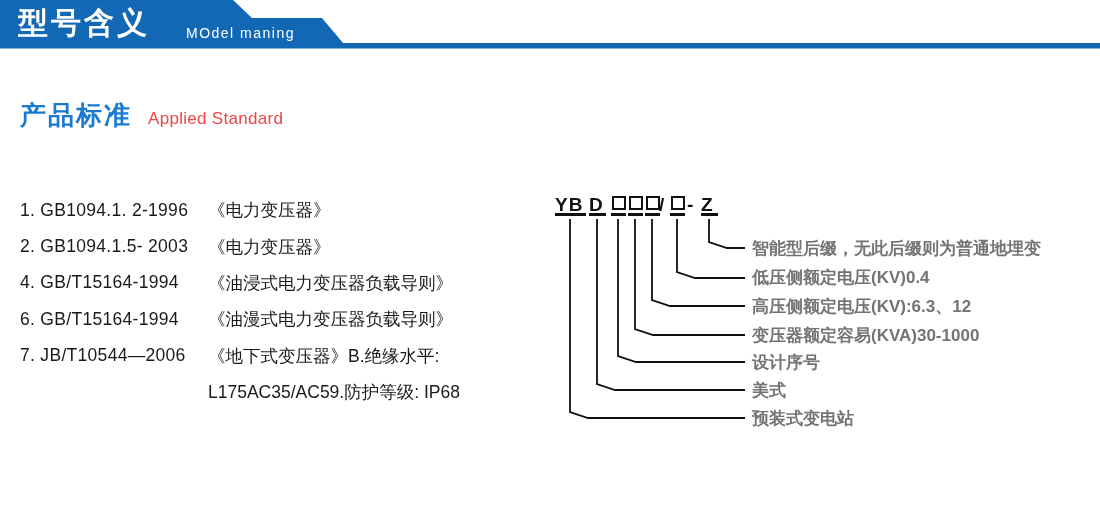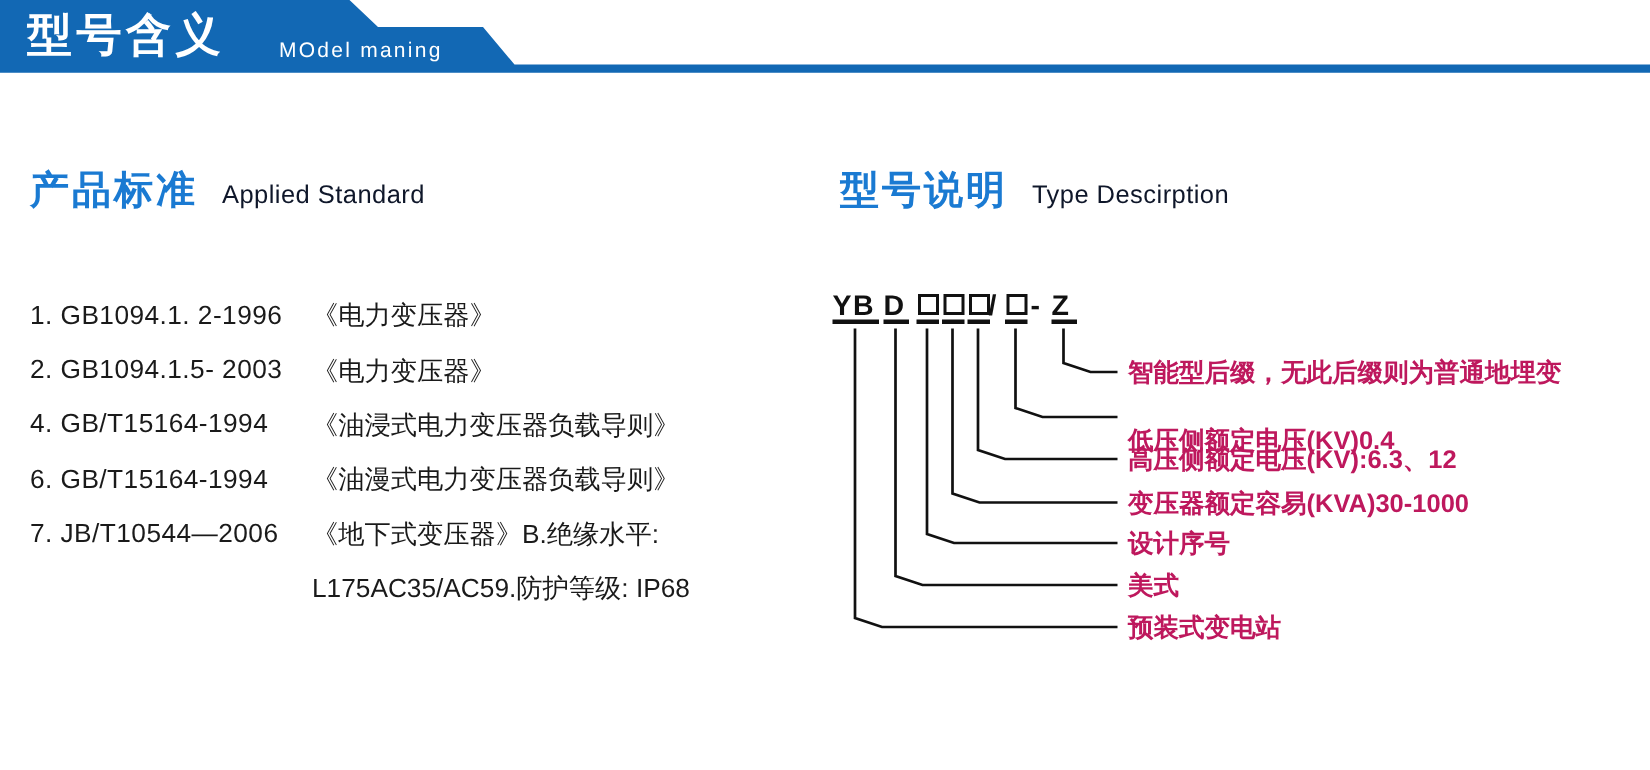--- a/index.html
+++ b/index.html
@@ -13,25 +13,25 @@
   .hdr-title {
     position:absolute; left:18px; top:3px; font-size:30px; font-weight:700;
     color:#ffffff; letter-spacing:3px; white-space:nowrap;
   }
   .hdr-sub {
     position:absolute; left:186px; top:25px; font-size:14px; color:#ffffff;
     letter-spacing:1.5px; white-space:nowrap;
   }
 
   
-  .section-heading { position:absolute; top:109px; display:flex; align-items:baseline; white-space:nowrap;justify-content:space-between; }
+  .section-heading { position:absolute; top:98px; display:flex; align-items:baseline; white-space:nowrap;justify-content:space-between; }
   .section-heading.left  { left:20px; }
   .section-heading.right { left:560px; }
   .heading-zh { font-size:26px; font-weight:700; color:#1a7ad2; letter-spacing:2px; }
-  .heading-en { font-size:17px; color:#0f172a; margin-left:16px; letter-spacing:0.3px; }
+  .heading-en { font-size:17px; color:#ef4444; margin-left:16px; letter-spacing:0.3px; }
 
   
   .std-list { position:absolute; left:20px; top:192px; }
   .std-row { display:flex; height:36.4px; align-items:center; font-size:17.5px; white-space:nowrap; }
   .std-code { width:188px; flex:none; letter-spacing:0.3px; }
   .std-title { letter-spacing:0; }
 
   
   .code-sym {
     position:absolute; top:194px; height:22px; box-sizing:border-box;
@@ -43,43 +43,39 @@
   .code-sym.box .sq {
     display:block; width:10px; height:10px; border:2.4px solid #111; margin-bottom:3px;
   }
 
   
   #connector-svg { position:absolute; left:0; top:0; pointer-events:none; }
 
   
   .dlabel {
     position:absolute; left:752px; font-size:17px; font-weight:700;
-    white-space:nowrap; line-height:19px; color:#be185d;
+    white-space:nowrap; line-height:19px; color:#737373;
   }
 </style>
 </head>
 <body>
 
 <div id="page">
 
   <svg id="banner-svg" width="1100" height="50" viewBox="0 0 1100 50">
     <polygon points="0,0 233,0 252,18 322,18 343,43 1100,43 1100,48.5 0,48.5" fill="#1268b4"></polygon>
   </svg>
   <div class="hdr-title">型号含义</div>
   <div class="hdr-sub">MOdel maning</div>
 
   <div class="section-heading left">
     <span class="heading-zh">产品标准</span>
     <span class="heading-en">Applied Standard</span>
   </div>
 
-  <div class="section-heading right">
-    <span class="heading-zh">型号说明</span>
-    <span class="heading-en">Type Descirption</span>
-  </div>
 
   <div class="std-list">
     <div class="std-row">
       <span class="std-code">1. GB1094.1. 2-1996</span>
       <span class="std-title">《电力变压器》</span>
     </div>
     <div class="std-row">
       <span class="std-code">2. GB1094.1.5- 2003</span>
       <span class="std-title">《电力变压器》</span>
     </div>
@@ -125,20 +121,20 @@
       <polyline points="677,219 677,272 695,278 745,278"></polyline>
       <polyline points="652,219 652,300 670,306 745,306"></polyline>
       <polyline points="635,219 635,329 653,335 745,335"></polyline>
       <polyline points="618,219 618,356 636,362 745,362"></polyline>
       <polyline points="597,219 597,384 615,390 745,390"></polyline>
       <polyline points="570,219 570,412 588,418 745,418"></polyline>
     </g>
   </svg>
 
   <div class="dlabel" style="top:239px;">智能型后缀，无此后缀则为普通地埋变</div>
-  <div class="dlabel" style="top:284px;">低压侧额定电压(KV)0.4</div>
+  <div class="dlabel" style="top:268px;">低压侧额定电压(KV)0.4</div>
   <div class="dlabel" style="top:297px;">高压侧额定电压(KV):6.3、12</div>
   <div class="dlabel" style="top:326px;">变压器额定容易(KVA)30-1000</div>
   <div class="dlabel" style="top:353px;">设计序号</div>
   <div class="dlabel" style="top:381px;">美式</div>
   <div class="dlabel" style="top:409px;">预装式变电站</div>
 
 </div>
 
 </body></html>

